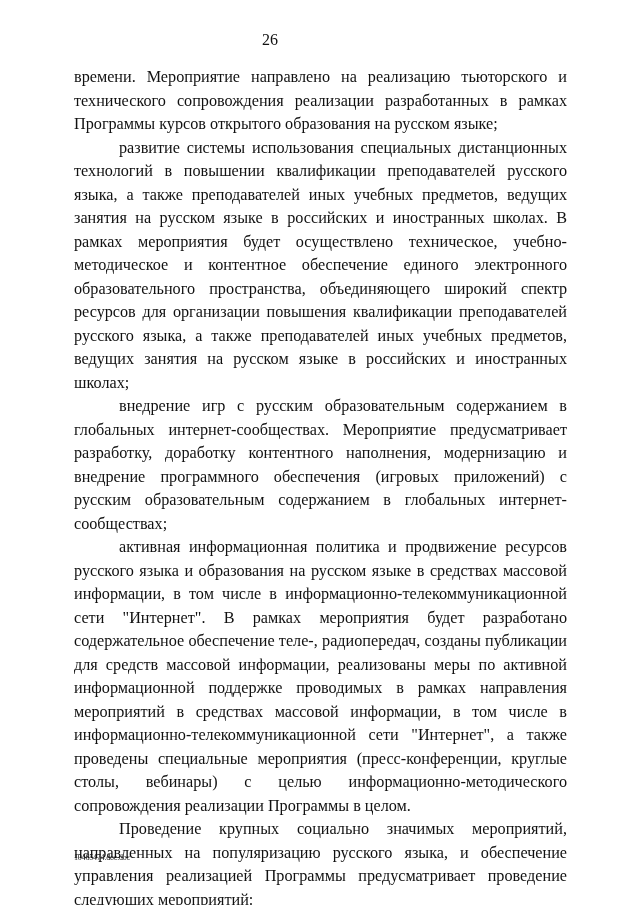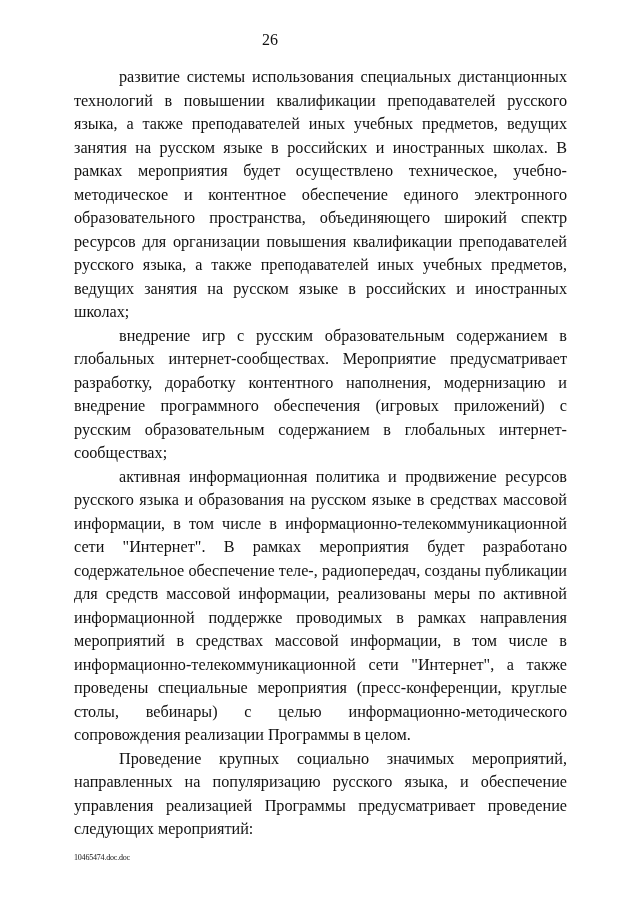--- a/index.html
+++ b/index.html
@@ -13,20 +13,21 @@
   .para.indent { text-indent: 45px; }
   .footer { position: absolute; top: 853px; left: 74px; font-size: 8px; letter-spacing: -0.2px; }
 </style>
 </head>
 <body>
 
 <div>
   <div class="page-number">26</div>
 
   <div class="body-text">
+    <p class="para">времени. Мероприятие направлено на реализацию тьюторского и технического сопровождения реализации разработанных в рамках Программы курсов открытого образования на русском языке;</p>
     <p class="para indent">развитие системы использования специальных дистанционных технологий в повышении квалификации преподавателей русского языка, а также преподавателей иных учебных предметов, ведущих занятия на русском языке в российских и иностранных школах. В рамках мероприятия будет осуществлено техническое, учебно-методическое и контентное обеспечение единого электронного образовательного пространства, объединяющего широкий спектр ресурсов для организации повышения квалификации преподавателей русского языка, а также преподавателей иных учебных предметов, ведущих занятия на русском языке в российских и иностранных школах;</p>
     <p class="para indent">внедрение игр с русским образовательным содержанием в глобальных интернет-сообществах. Мероприятие предусматривает разработку, доработку контентного наполнения, модернизацию и внедрение программного обеспечения (игровых приложений) с русским образовательным содержанием в глобальных интернет-сообществах;</p>
     <p class="para indent">активная информационная политика и продвижение ресурсов русского языка и образования на русском языке в средствах массовой информации, в том числе в информационно-телекоммуникационной сети "Интернет". В рамках мероприятия будет разработано содержательное обеспечение теле-, радиопередач, созданы публикации для средств массовой информации, реализованы меры по активной информационной поддержке проводимых в рамках направления мероприятий в средствах массовой информации, в том числе в информационно-телекоммуникационной сети "Интернет", а также проведены специальные мероприятия (пресс-конференции, круглые столы, вебинары) с целью информационно-методического сопровождения реализации Программы в целом.</p>
     <p class="para indent">Проведение крупных социально значимых мероприятий, направленных на популяризацию русского языка, и обеспечение управления реализацией Программы предусматривает проведение следующих мероприятий:</p>
 
   </div>
 
   <div class="footer">10465474.doc.doc</div>
 </div>
 

